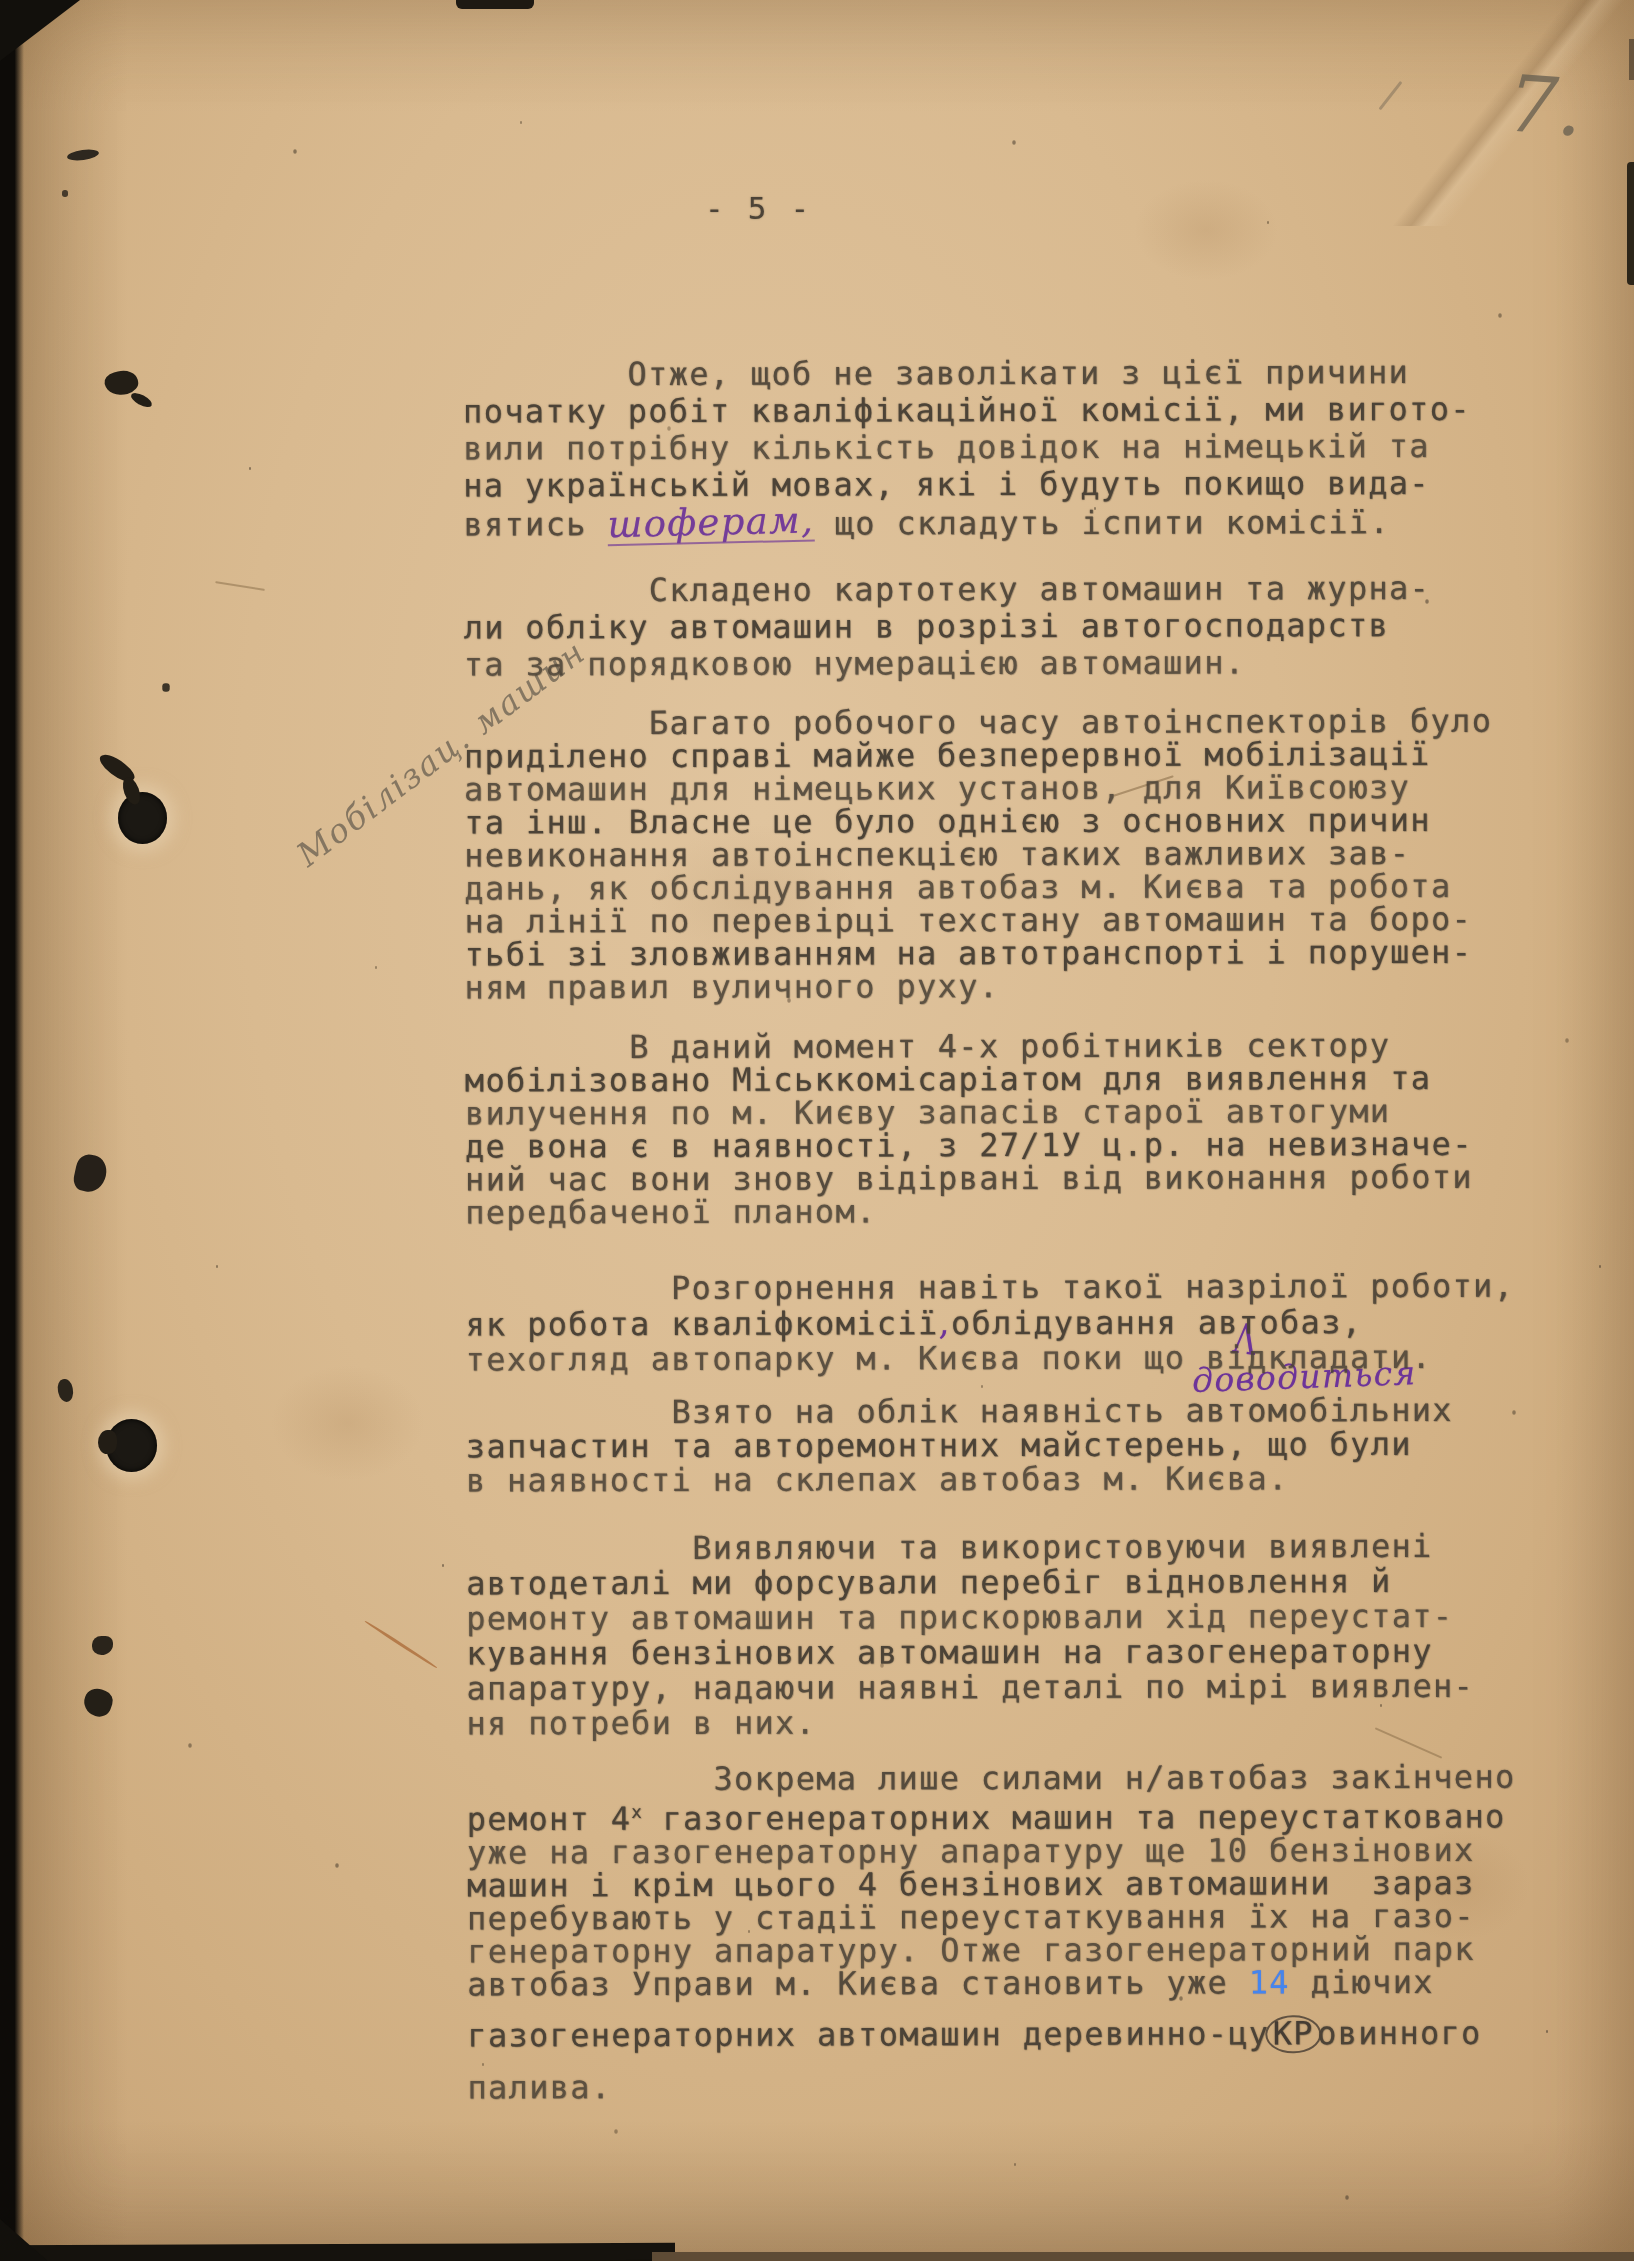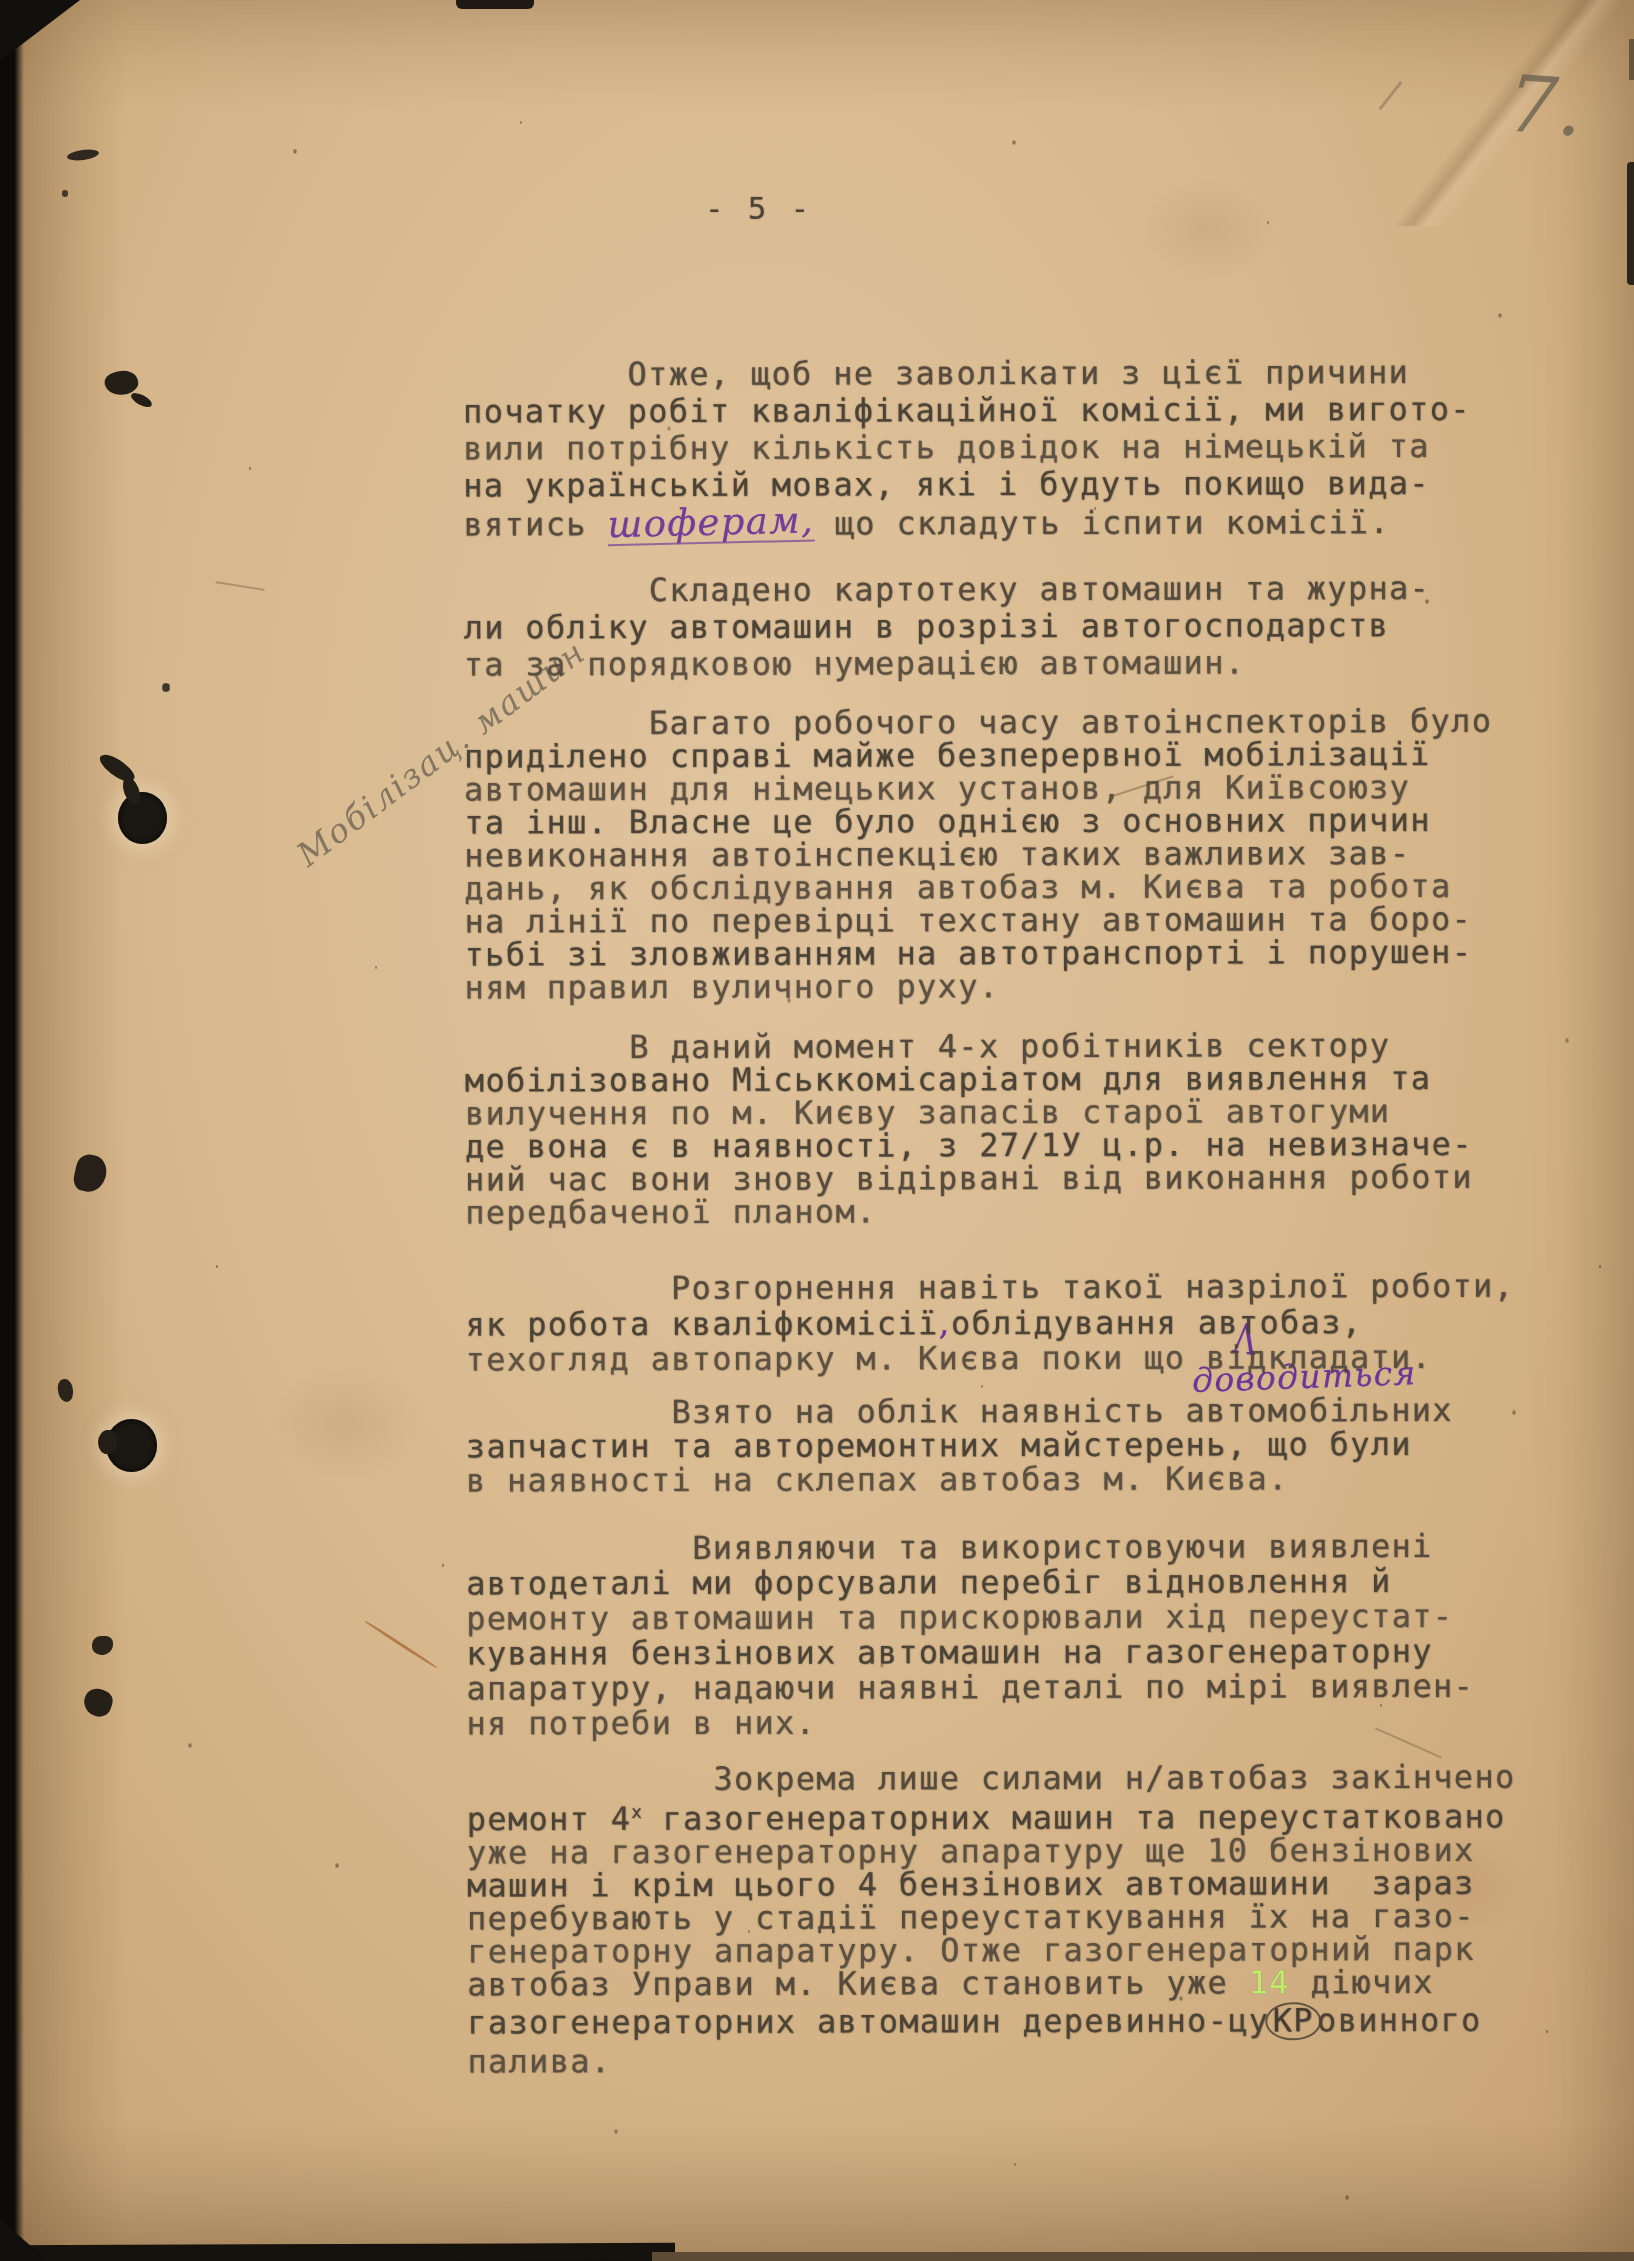--- a/index.html
+++ b/index.html
@@ -88,29 +88,29 @@
   .p0{top:355px;line-height:37px;}
   .p1{top:571px;line-height:37px;}
   .p2{top:706px;line-height:33px;}
   .p3{top:1030px;line-height:33px;}
   .p4{top:1270px;line-height:35px;}
   .p5{top:1394px;line-height:34px;}
   .p6{top:1530px;line-height:35px;}
   .p7{top:1762px;line-height:33px;}
 
   .seg-typed{}
-  .seg-blue{color:#bef264;text-shadow:0 0 1.3px rgba(86,81,143,.6);}
+  .seg-blue{color:#3b82f6;text-shadow:0 0 1.3px rgba(86,81,143,.6);}
   .seg-sup{vertical-align:super;font-size:.55em;letter-spacing:0;}
   .seg-ins{font-family:"DejaVu Serif","Liberation Serif",serif;font-style:italic;
     color:#6d3499;font-size:37px;letter-spacing:1.3px;text-shadow:0 0 1px rgba(109,52,153,.55);
     border-bottom:2px solid rgba(109,52,153,.7);padding-bottom:0.7px;display:inline-block;transform:rotate(-1.2deg);}
   .seg-inscomma{font-family:"DejaVu Serif","Liberation Serif",serif;color:#6d3499;font-size:35px;
     text-shadow:0 0 1px rgba(109,52,153,.55);}
   .seg-circ{position:relative;color:#43+;color:#453c33;border:2.7px solid rgba(78,66,54,.85);
-    border-radius:50%;padding:0 5.3px 2.7px 5.3px;margin:3px -4px;display:inline-block;line-height:1;}
+    border-radius:50%;padding:0 5.3px 2.7px 5.3px;margin:16px -4px;display:inline-block;line-height:1;}
 
   
   .page-number{position:absolute;left:705px;top:190px;color:#4c4337;font-size:31px;letter-spacing:2.7px;
     text-shadow:0 0 1.7px rgba(74,64,50,.6);}
   .corner-number{position:absolute;left:1508px;top:61px;font-family:"DejaVu Serif","Liberation Serif",serif;
     font-style:italic;font-size:78px;color:rgba(108,99,82,.82);transform:rotate(4deg);}
   .pencil-tick{position:absolute;left:1389px;top:78px;width:2.7px;height:35px;
     background:rgba(122,108,88,.5);transform:rotate(38deg);border-radius:1.3px;}
   .margin-note{position:absolute;left:301px;top:839px;font-family:"DejaVu Serif","Liberation Serif",serif;
     font-style:italic;font-size:33px;letter-spacing:2px;color:rgba(118,106,88,.85);

